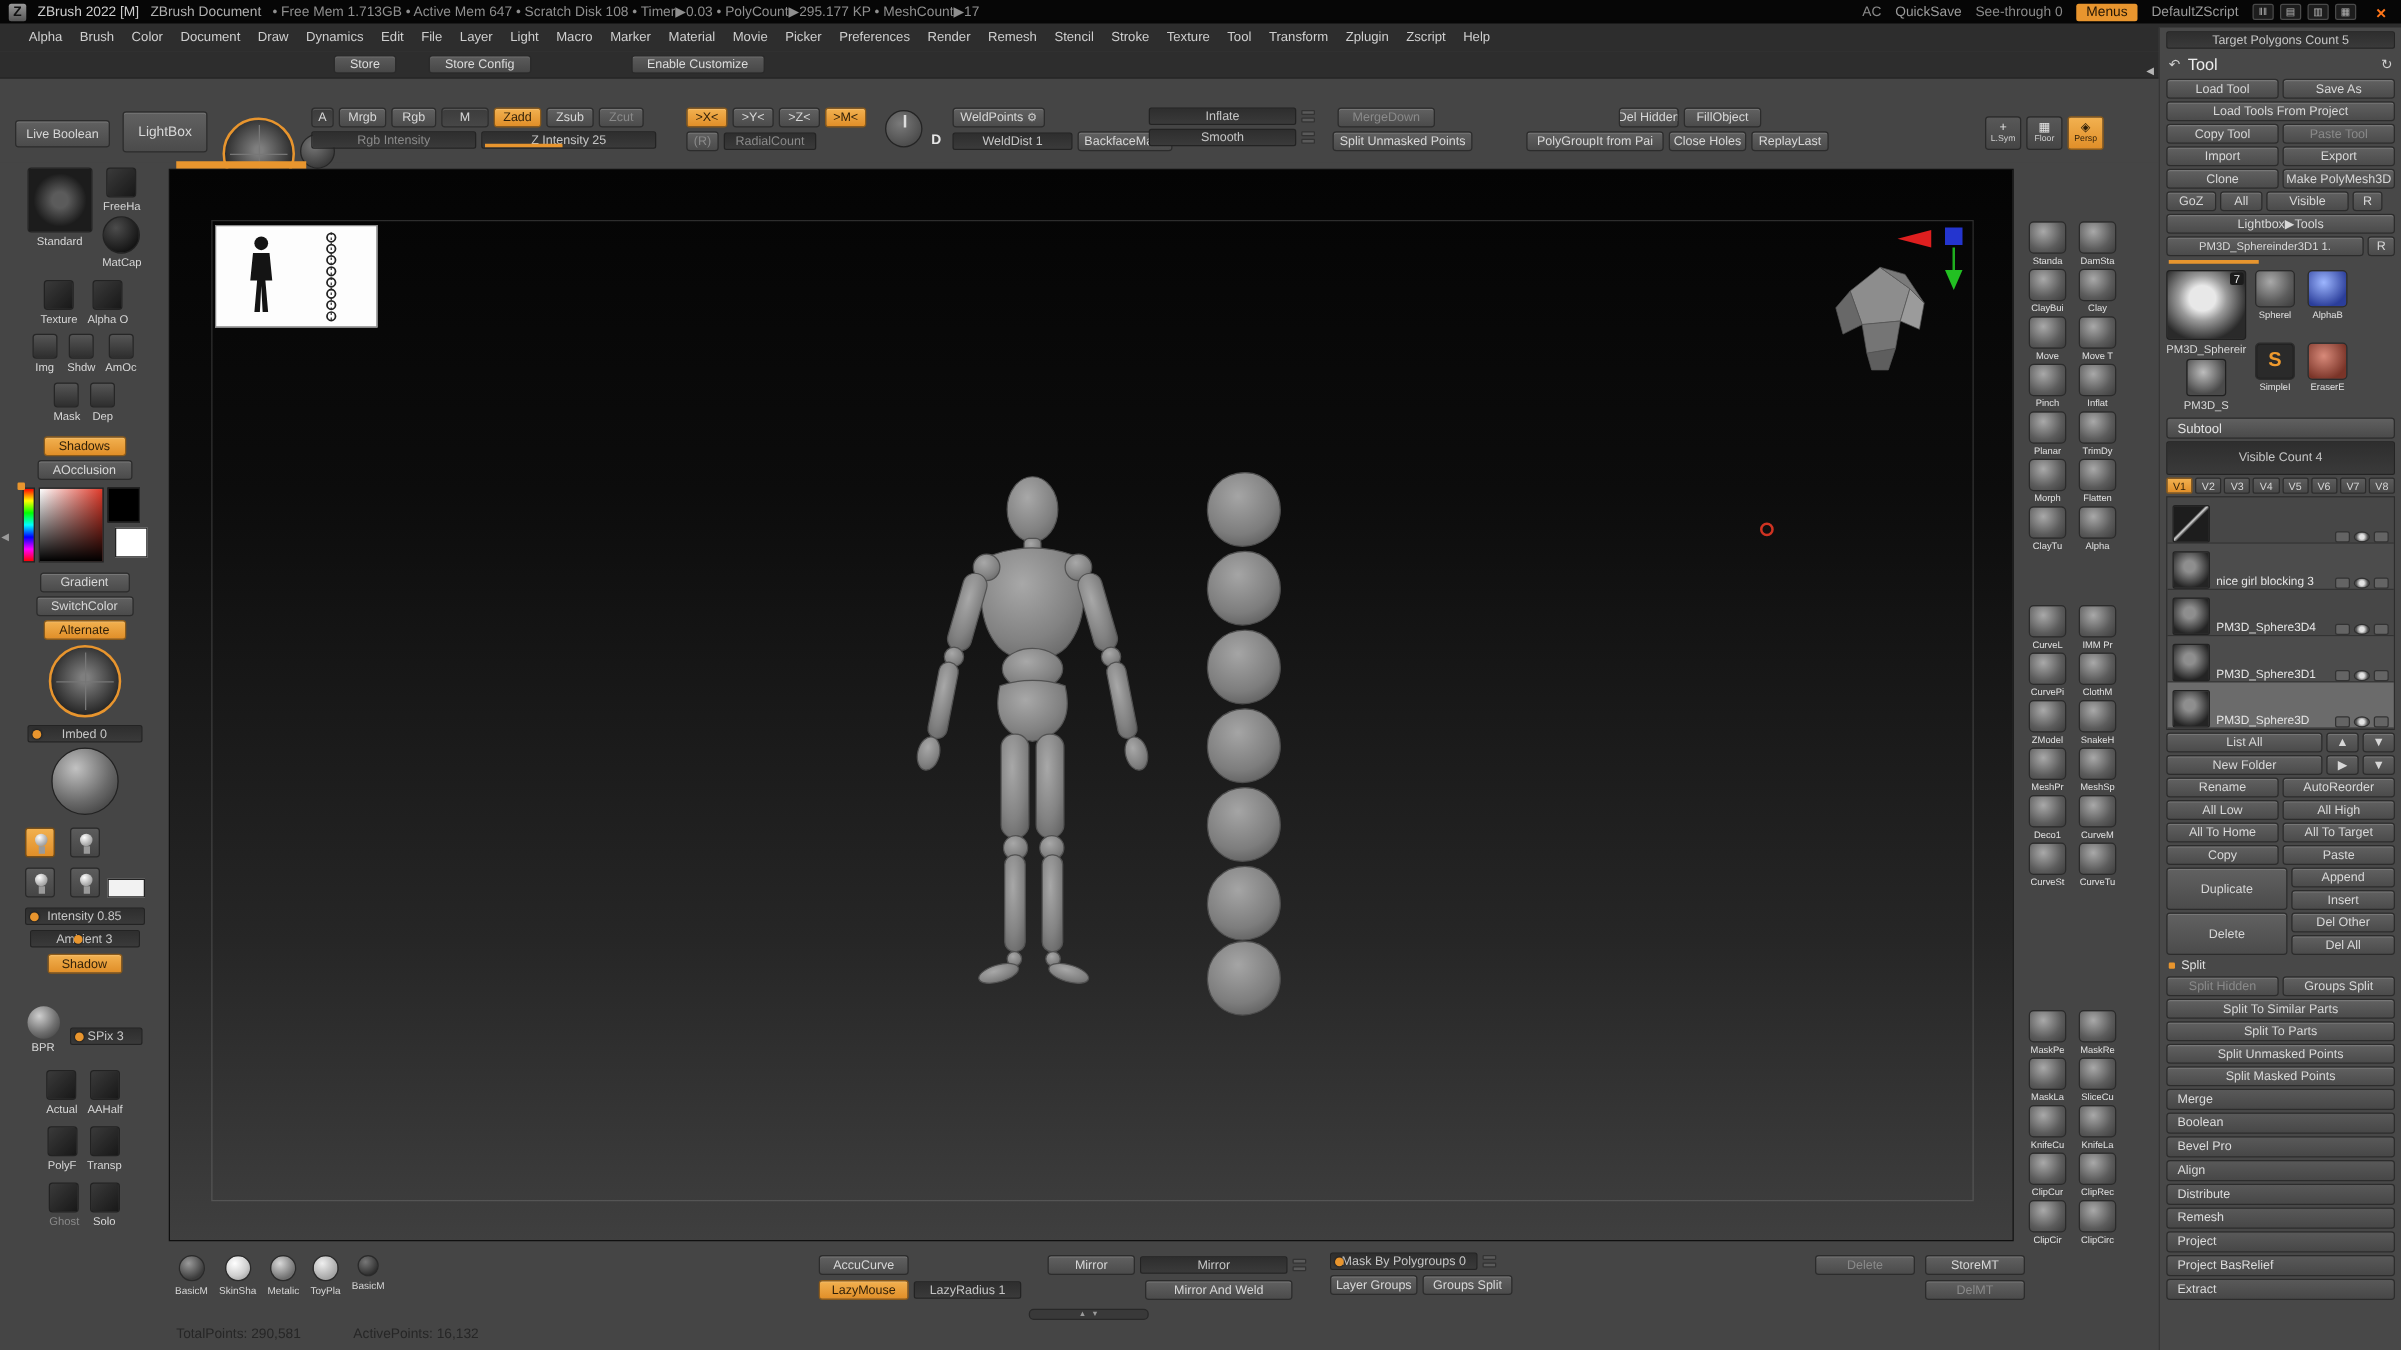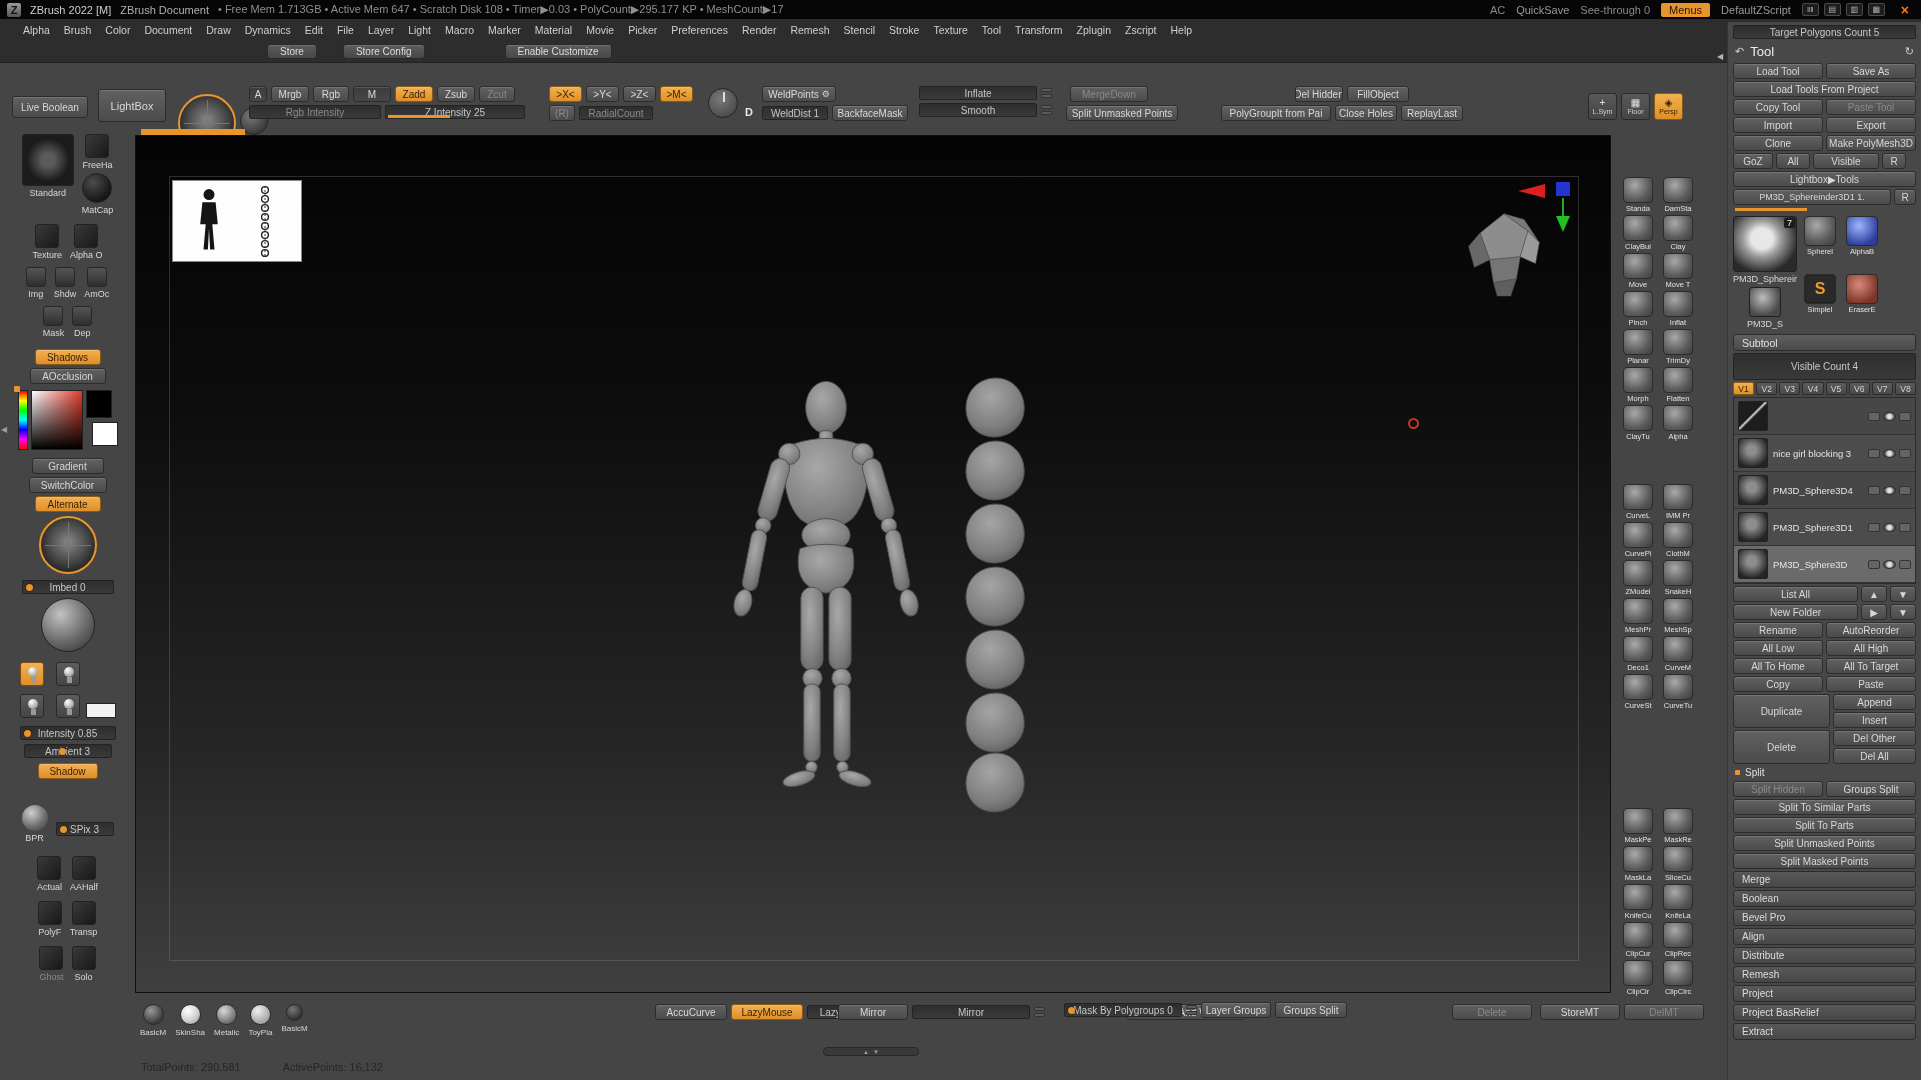--- a/index.html
+++ b/index.html
@@ -114,34 +114,34 @@
 .tgrid{display:grid;grid-template-columns:36px 36px;gap:2px 6px}
 .tgrid .bcell .bicon{width:32px;height:30px}
 .tgrid .bcell:nth-child(2) .bicon{background:radial-gradient(circle at 40% 32%,#9db6ff,#2b3e9a 75%)}
 .tgrid .bcell:nth-child(3) .bicon{background:#2a2a2a;box-shadow:inset 0 0 0 1px #222}
 .tgrid .bcell:nth-child(3) .bicon::after{content:"S";display:flex;width:100%;height:100%;align-items:center;justify-content:center;color:#ef9a2e;font-weight:bold;font-size:16px}
 .tgrid .bcell:nth-child(4) .bicon{background:radial-gradient(circle at 40% 35%,#d88a7a,#7a3428 75%)}
 .vtabs{display:flex;gap:2px}
 .vtab{flex:1;height:13px;font-size:8.5px;display:flex;align-items:center;justify-content:center;background:linear-gradient(#5c5c5c,#484848);border:1px solid #2c2c2c;border-radius:2px;color:#d5d5d5}
 .vtab:first-child{background:linear-gradient(#f2b150,#e08e28);color:#2f1f08;border-color:#8a5a1a}
 .st-list{background:#3f3f3f;border:1px solid #2c2c2c;display:flex;flex-direction:column}
-.st-row{height:37px;display:flex;align-items:center;gap:5px;padding:0 4px;border-bottom:1px solid #333;background:#4c4c4c}
+.st-row{height:37px;display:flex;align-items:flex-end;gap:5px;padding:0 4px;border-bottom:1px solid #333;background:#4c4c4c}
 .st-row:nth-child(odd){background:#474747}
 .st-row:nth-child(5){background:#6b6b6b}
 .st-thumb{width:30px;height:30px;border-radius:2px;border:1px solid #222;background:radial-gradient(circle at 45% 40%,#8e8e8e 0 20%,#242424 75%);flex:0 0 auto}
 .st-row:nth-child(1) .st-thumb{background:linear-gradient(135deg,#1d1d1d 44%,#d8d8d8 48%,#1d1d1d 54%)}
 .st-name{flex:1;font-size:9.5px;color:#e4e4e4;white-space:nowrap;overflow:hidden}
 .st-icons{display:flex;gap:3px;align-items:center;flex:0 0 auto}
 .eye{width:13px;height:9px;border-radius:50%;background:radial-gradient(circle,#e2e2e2 0 28%,#555 70%);border:1px solid #303030}
 .pill{width:12px;height:9px;border-radius:2px;background:#646464;border:1px solid #333}
 .split-hdr{display:flex;align-items:center;gap:5px;height:13px;padding-left:2px;font-size:10px;color:#e0e0e0}
 .split-hdr i{width:5px;height:5px;background:#e8952e;border-radius:1px}
 
 .bottom-bar{position:absolute;left:0;top:998px;width:1921px;height:62px}
-.bgroup{position:absolute;display:flex;flex-direction:row;gap:4px}
+.bgroup{position:absolute;display:flex;flex-direction:column;gap:4px}
 .mats{display:flex;gap:9px}
 .matcell{display:flex;flex-direction:column;align-items:center;gap:2px}
 .matsphere{width:21px;height:21px;border-radius:50%;border:1px solid #2a2a2a}
 .matcell:nth-child(1) .matsphere{background:radial-gradient(circle at 36% 30%,#9a9a9a,#3c3c3c 70%)}
 .matcell:nth-child(2) .matsphere{background:radial-gradient(circle at 36% 30%,#fff,#cfcfcf 55%,#8d8d8d)}
 .matcell:nth-child(3) .matsphere{background:radial-gradient(circle at 36% 30%,#d8d8d8,#6f6f6f 70%)}
 .matcell:nth-child(4) .matsphere{background:radial-gradient(circle at 36% 30%,#efefef,#a5a5a5 70%)}
 .matcell:nth-child(5) .matsphere{width:17px;height:17px;background:radial-gradient(circle at 36% 30%,#777,#2e2e2e 75%)}
 .miniscroll{position:absolute;left:823px;top:49px;width:96px;height:9px;background:#393939;border:1px solid #282828;border-radius:4px;display:flex;align-items:center;justify-content:center;gap:4px;color:#9c9c9c;font-size:6px}
 .statusbar{position:absolute;left:141px;top:1061px;display:flex;gap:42px;font-size:11px;color:#262626}
@@ -256,21 +256,21 @@
       </div>
     </div>
     <div class="sgroup" style="left:762px;top:23px">
       <div class="srow">
         <div class="btn" style="width:74px">
           <span>WeldPoints</span>
             <span class="gear">⚙</span>
         </div>
       </div>
       <div class="srow">
-        <div class="sl" style="width:66px">WeldDist  1</div>
+        <div class="sl" style="width:96px">WeldDist  1</div>
         <div class="btn" style="width:76px">BackfaceMask</div>
       </div>
     </div>
     <div class="sgroup" style="left:919px;top:23px">
       <div class="srow">
         <div class="sl" style="width:118px">Inflate</div>
         <div class="marks">
             <b></b>
             <b></b>
           </div>

